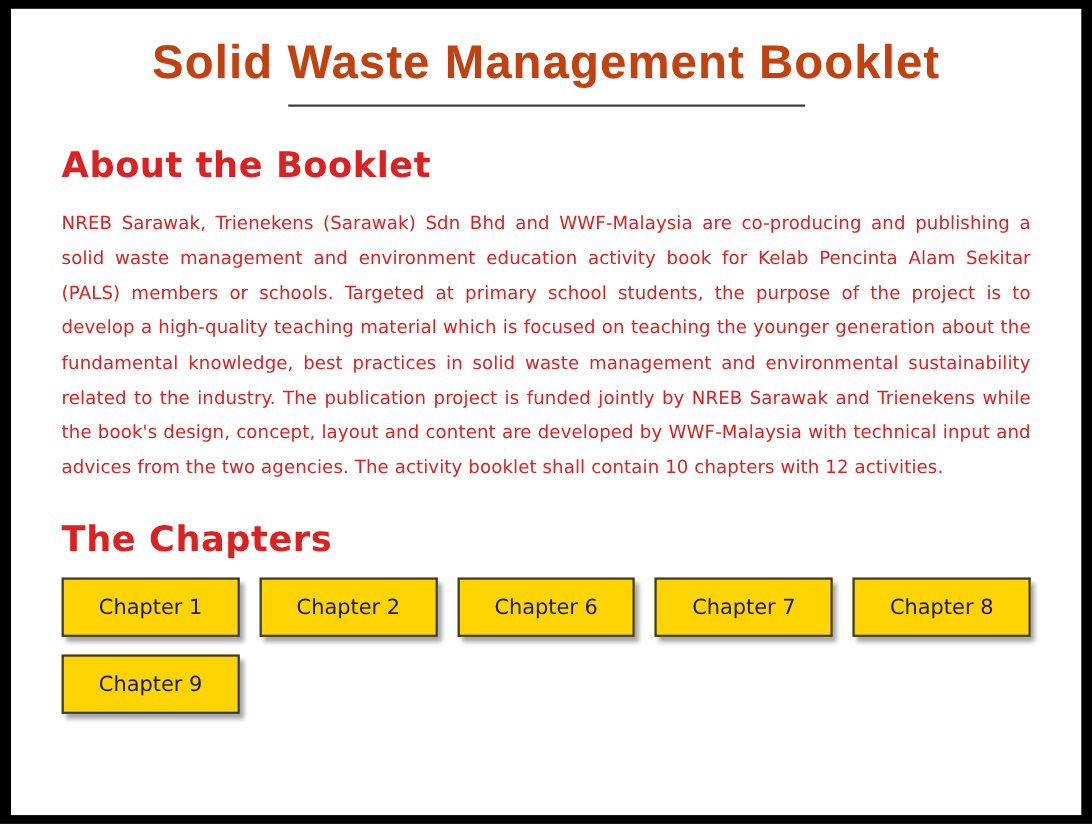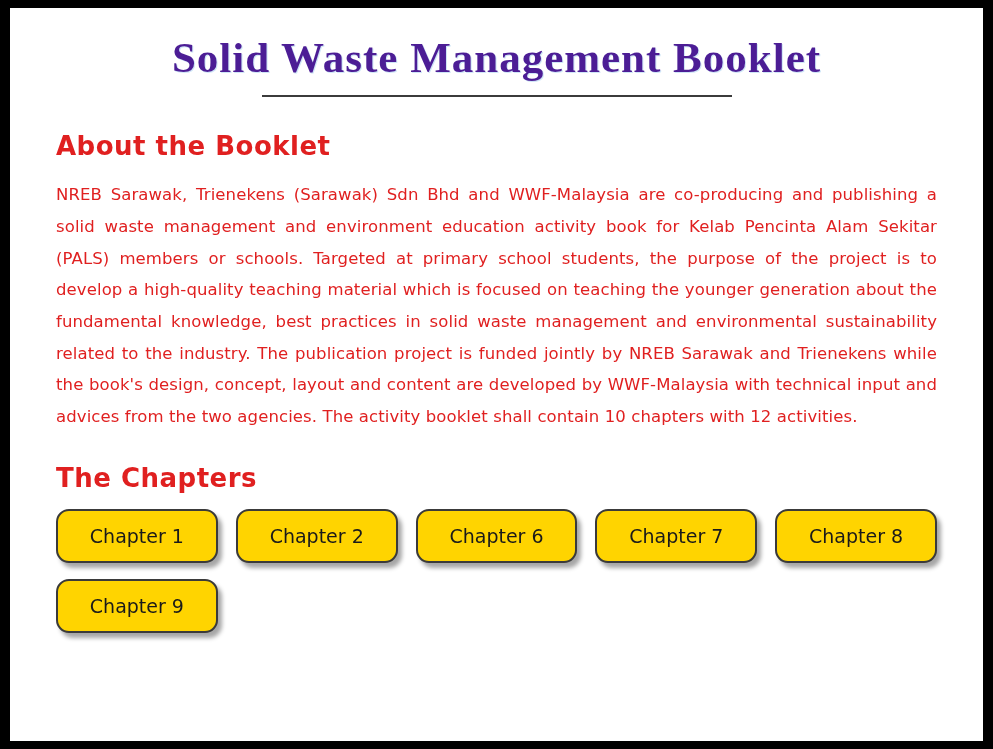--- a/index.html
+++ b/index.html
@@ -18,43 +18,43 @@
     left: 10px;
     top: 8px;
     width: 973px;
     height: 733px;
     background: #ffffff;
     box-sizing: border-box;
     overflow: hidden;
   }
   .title {
     text-align: center;
-    color: #4c1d95;
-    font-family: Liberation Serif, serif;
+    color: #c2410c;
+    font-family: Liberation Sans, sans-serif;
     font-size: 43px;
     font-weight: bold;
     letter-spacing: 1px;
     margin: 26px 0 0 0;
     line-height: 1.1;
     text-shadow: 1px 1px 0 #cfe6f7;
   }
   .title-rule {
     width: 470px;
     height: 2px;
     background: #3b3b3b;
     margin: 14px auto 0 auto;
   }
   .content {
     padding: 0 46px;
     box-sizing: border-box;
   }
   .section-heading {
     color: #e02020;
     font-family: "DejaVu Sans", sans-serif;
-    font-size: 26px;
+    font-size: 32px;
     font-weight: bold;
     letter-spacing: 0.5px;
     margin: 34px 0 0 0;
   }
   .body-text {
     color: #e02020;
     font-family: "DejaVu Sans", sans-serif;
     font-size: 16.5px;
     line-height: 1.92;
     text-align: justify;
@@ -70,21 +70,21 @@
   }
   .chapter-grid {
     margin-top: 16px;
     display: grid;
     grid-template-columns: repeat(5, 1fr);
     grid-gap: 16px 18px;
   }
   .chapter-btn {
     background: #ffd400;
     border: 2px solid #3a3a3a;
-    border-radius: 13px;
+    border-radius: 0;
     height: 50px;
     display: flex;
     align-items: center;
     justify-content: center;
     font-family: "DejaVu Sans", sans-serif;
     font-size: 19px;
     color: #1a1a1a;
     box-shadow: 4px 5px 4px rgba(0,0,0,0.35);
     cursor: pointer;
     user-select: none;

